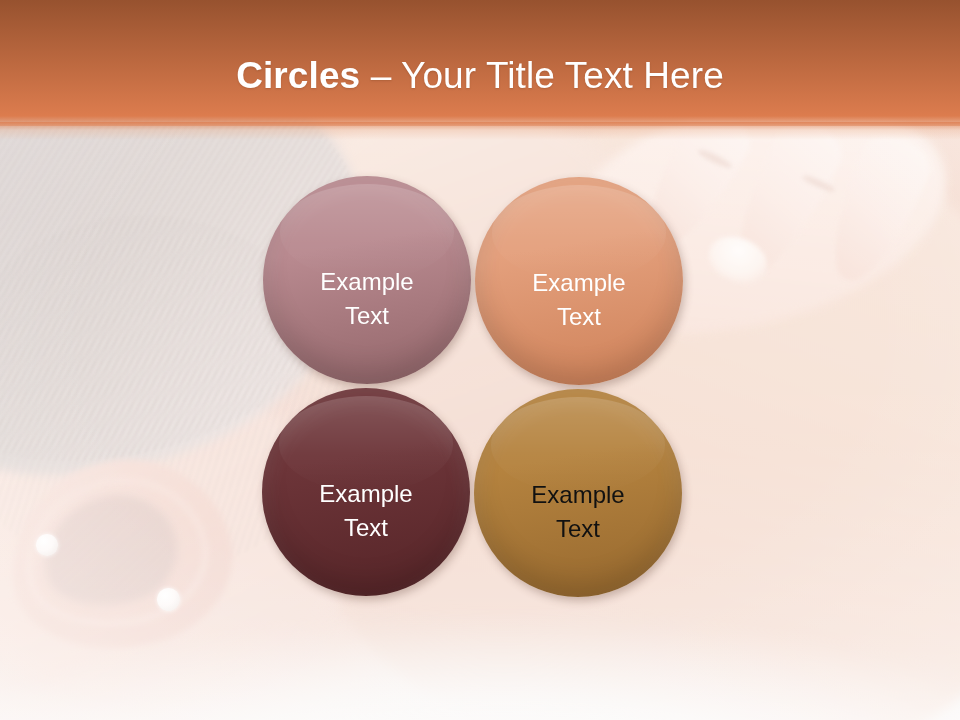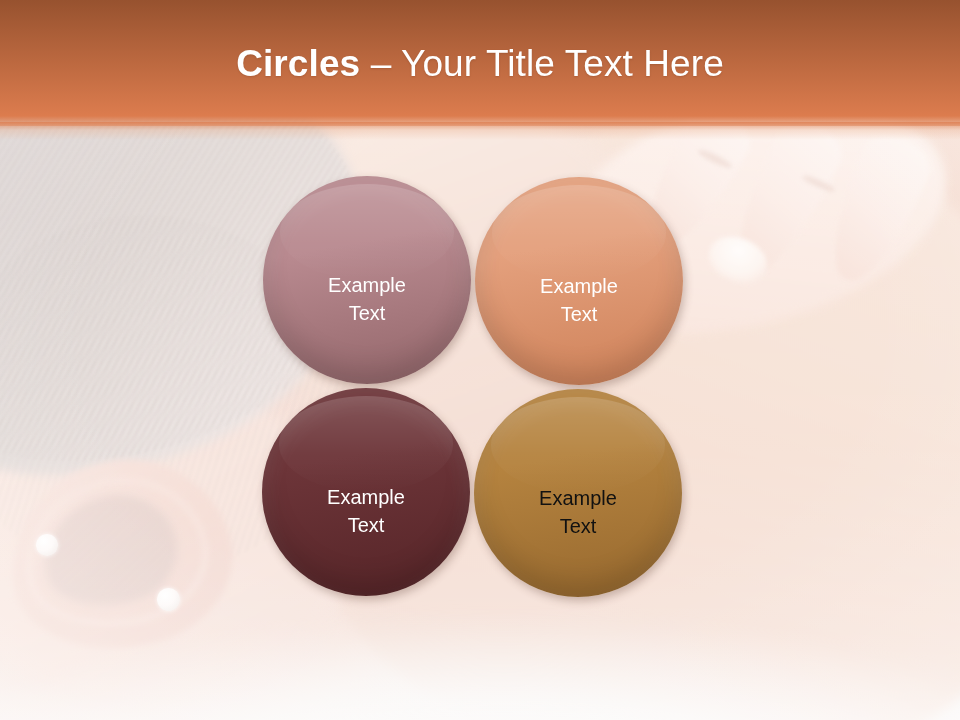--- a/index.html
+++ b/index.html
@@ -258,34 +258,34 @@
     pointer-events: none;
   }
   .title-text {
     color: #ffffff;
     font-size: 37px;
     line-height: 1;
     letter-spacing: 0.1px;
     white-space: nowrap;
     text-shadow: 0 1px 2px rgba(90,45,25,0.22);
     position: relative;
-    top: 0;
+    top: 12px;
   }
   .title-strong { font-weight: bold; }
   .title-rest   { font-weight: normal; }
 
   
   .circle {
     position: absolute;
     border-radius: 50%;
     display: flex;
     align-items: center;
     justify-content: center;
     text-align: center;
-    font-size: 20px;
+    font-size: 24px;
     line-height: 1.42;
     z-index: 10;
     box-shadow:
       2px 4px 9px rgba(90,55,45,0.30),
       inset 0 -14px 26px rgba(0,0,0,0.14),
       inset 0 10px 22px rgba(255,255,255,0.10);
   }
   .circle .label {
     position: relative;
     top: 19px;

